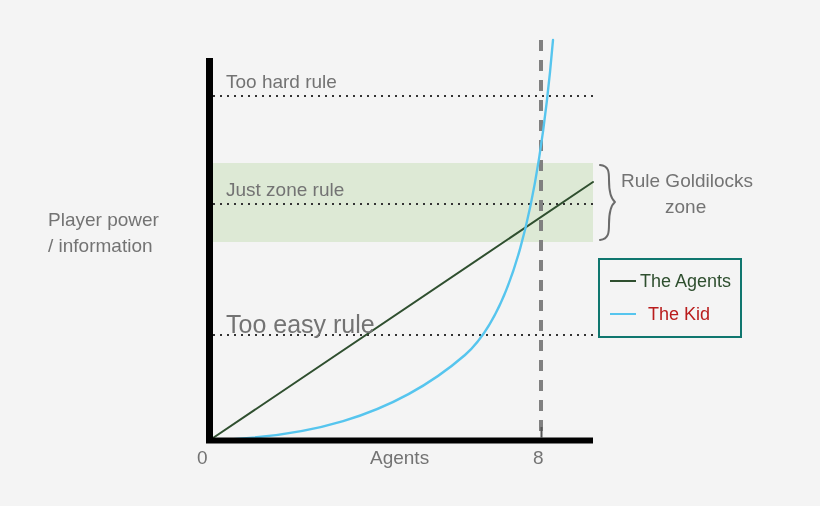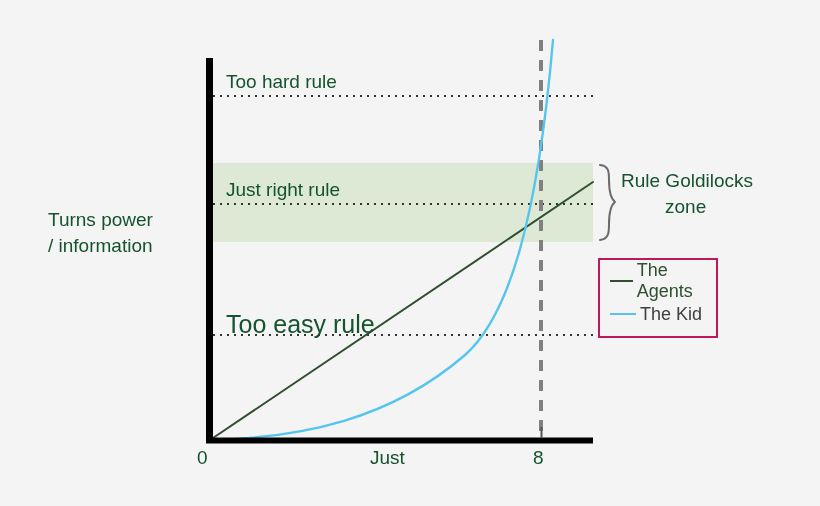--- a/index.html
+++ b/index.html
@@ -25,21 +25,21 @@
     position: absolute;
     left: 0;
     top: 0;
     width: 820px;
     height: 506px;
   }
   .txt {
     position: absolute;
     white-space: pre;
     font-family: "Liberation Sans", sans-serif;
-    color: #14532d;
+    color: #737373;
   }
   #y-axis-label {
     left: 48px;
     top: 207px;
     font-size: 19px;
     line-height: 26px;
   }
   #y-axis-label .l2 { display: block; }
   #label-too-hard {
     left: 226px;
@@ -75,23 +75,23 @@
     left: 621px;
     top: 168px;
     font-size: 19px;
     line-height: 26px;
   }
   #goldilocks-annotation .l2 { display: block; margin-left: 44px; }
   #legend-box {
     position: absolute;
     left: 598px;
     top: 258px;
-    width: 120px;
+    width: 144px;
     height: 80px;
-    border: 2px solid #be185d;
+    border: 2px solid #0f766e;
     background: #f4f4f4;
     box-sizing: border-box;
   }
   .legend-row {
     position: absolute;
     left: 10px;
     display: flex;
     align-items: center;
     height: 22px;
   }
@@ -136,36 +136,36 @@
 
     <line x1="541.5" y1="427" x2="541.5" y2="438" stroke="#555555" stroke-width="2"></line>
 
     <path d="M 600,165
              C 609,166 609,172 609,180
              C 609,190 610,198 615,202
              C 610,206 609,214 609,224
              C 609,232 609,239 600,240" stroke="#6b6b6b" stroke-width="2" fill="none" stroke-linecap="round" stroke-linejoin="round"></path>
   </svg>
 
-  <div class="txt" id="y-axis-label"><span>Turns power</span><span class="l2">/ information</span></div>
+  <div class="txt" id="y-axis-label"><span>Player power</span><span class="l2">/ information</span></div>
 
   <div class="txt" id="label-too-hard">Too hard rule</div>
-  <div class="txt" id="label-just-right">Just right rule</div>
+  <div class="txt" id="label-just-right">Just zone rule</div>
   <div class="txt" id="label-too-easy">Too easy rule</div>
 
   <div class="txt" id="x-tick-0">0</div>
-  <div class="txt" id="x-axis-label">Just</div>
+  <div class="txt" id="x-axis-label">Agents</div>
   <div class="txt" id="x-tick-8">8</div>
 
   <div class="txt" id="goldilocks-annotation"><span>Rule Goldilocks</span><span class="l2">zone</span></div>
 
   <div id="legend-box">
     <div class="legend-row" id="legend-row-agents">
       <span class="legend-swatch" style="border-top-color:#2f4f2f;"></span>
       <span class="legend-label" style="color:#2f4f2f;">The Agents</span>
     </div>
     <div class="legend-row" id="legend-row-kid">
       <span class="legend-swatch" style="border-top-color:#56c5ee;"></span>
-      <span class="legend-label" style="color:#404040;">The Kid</span>
+      <span class="legend-label" style="color:#b91c1c;margin-left:8px;">The Kid</span>
     </div>
   </div>
 
 </div>
 
 </body></html>

